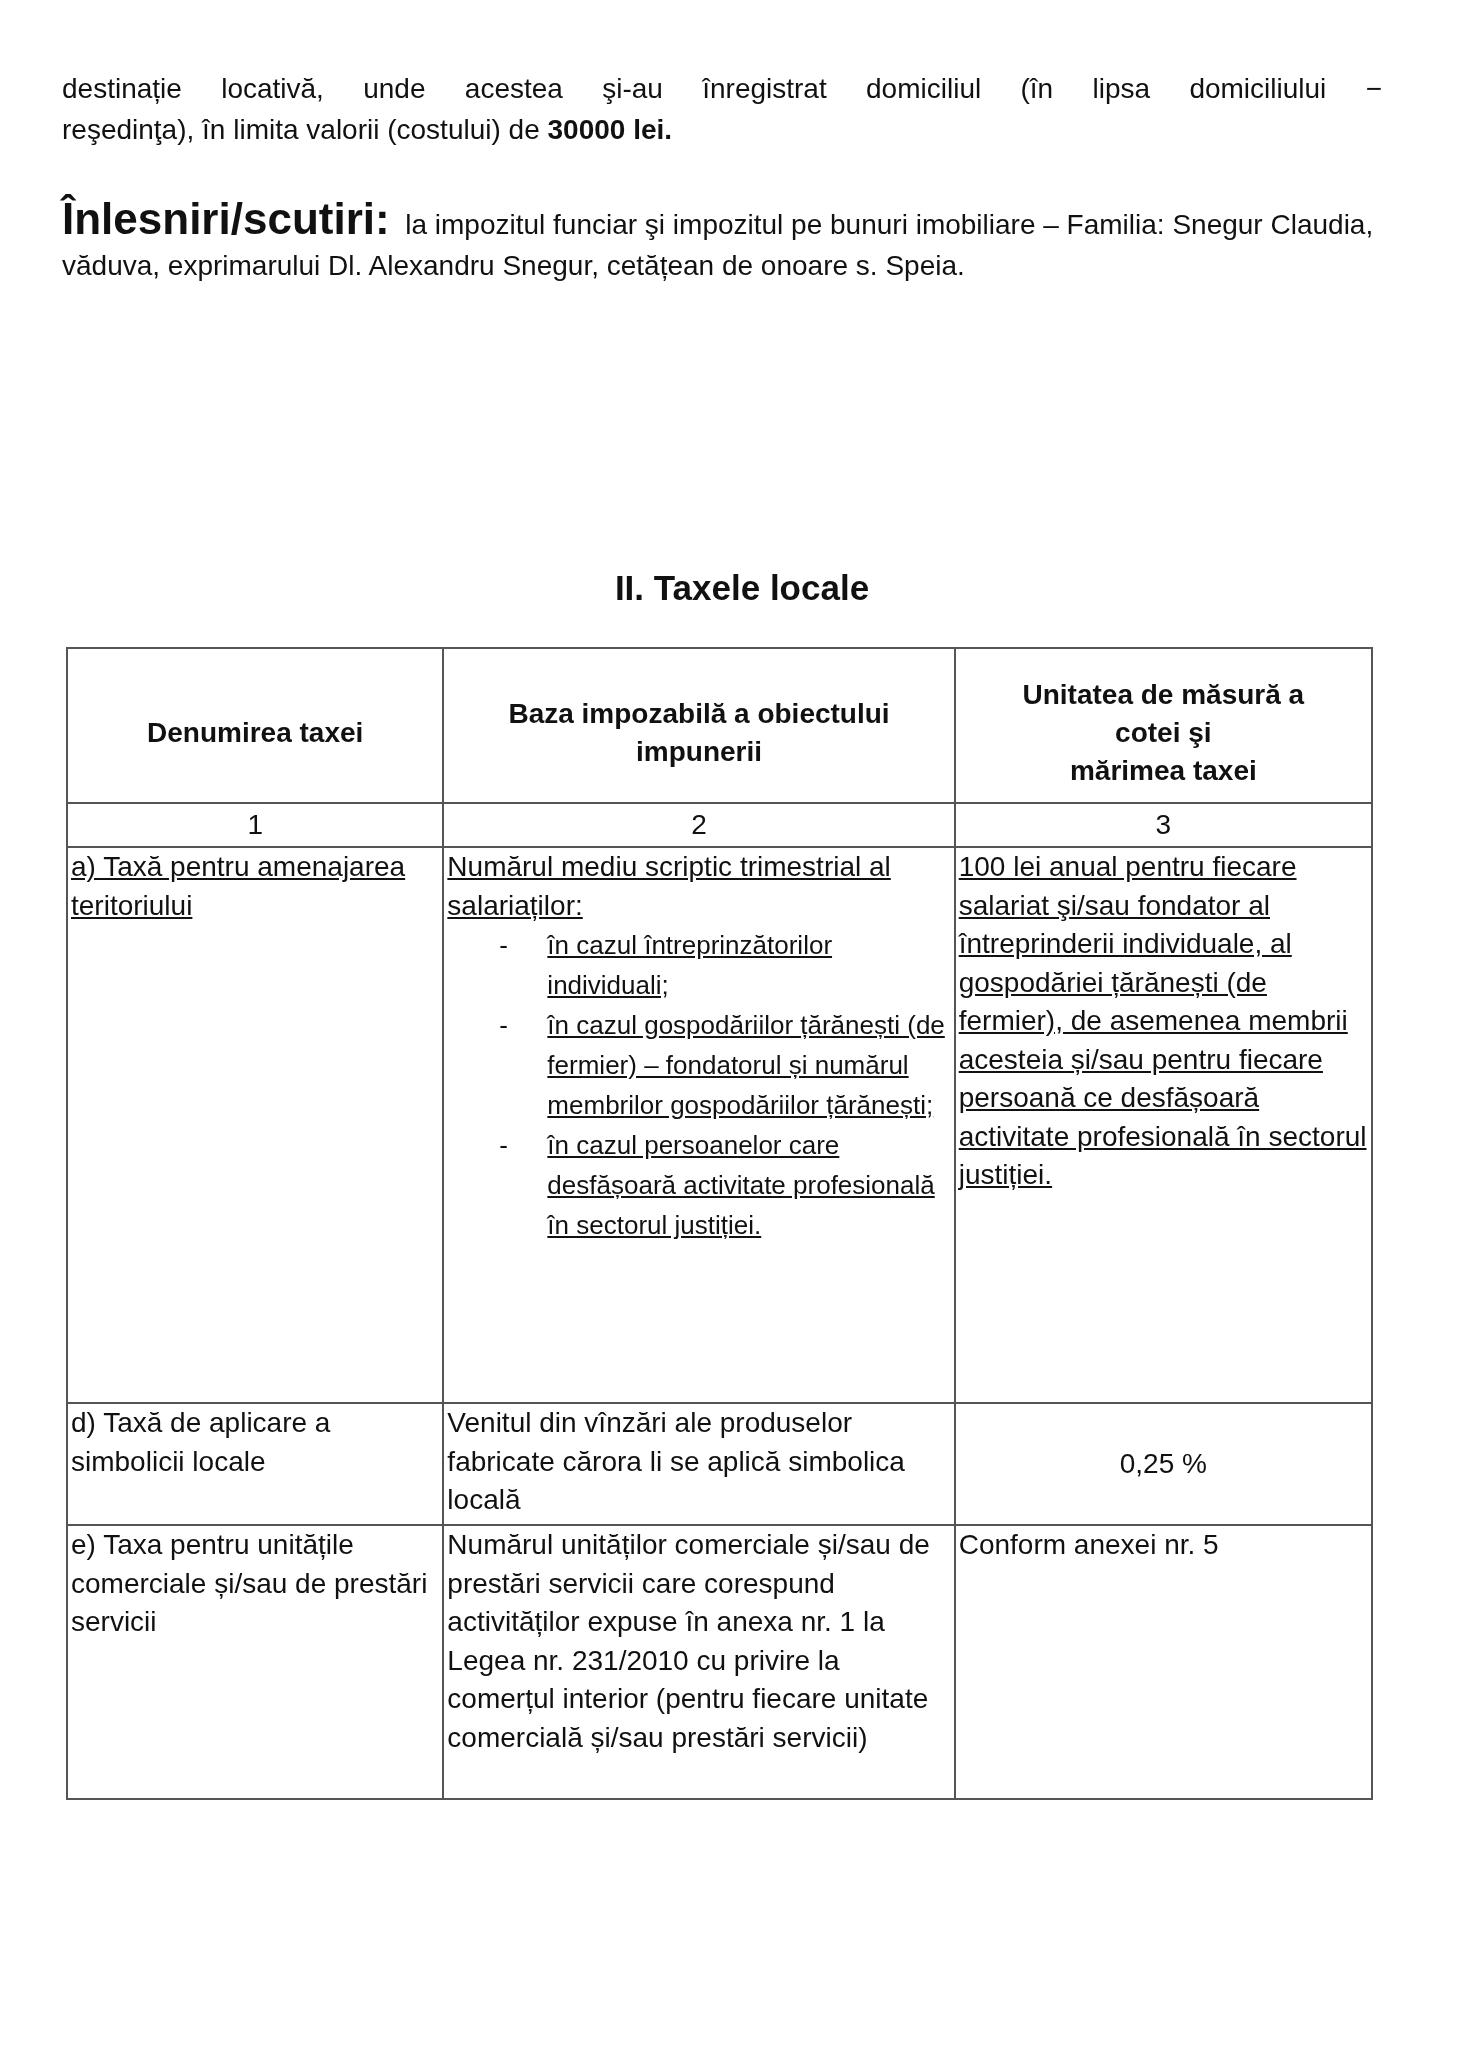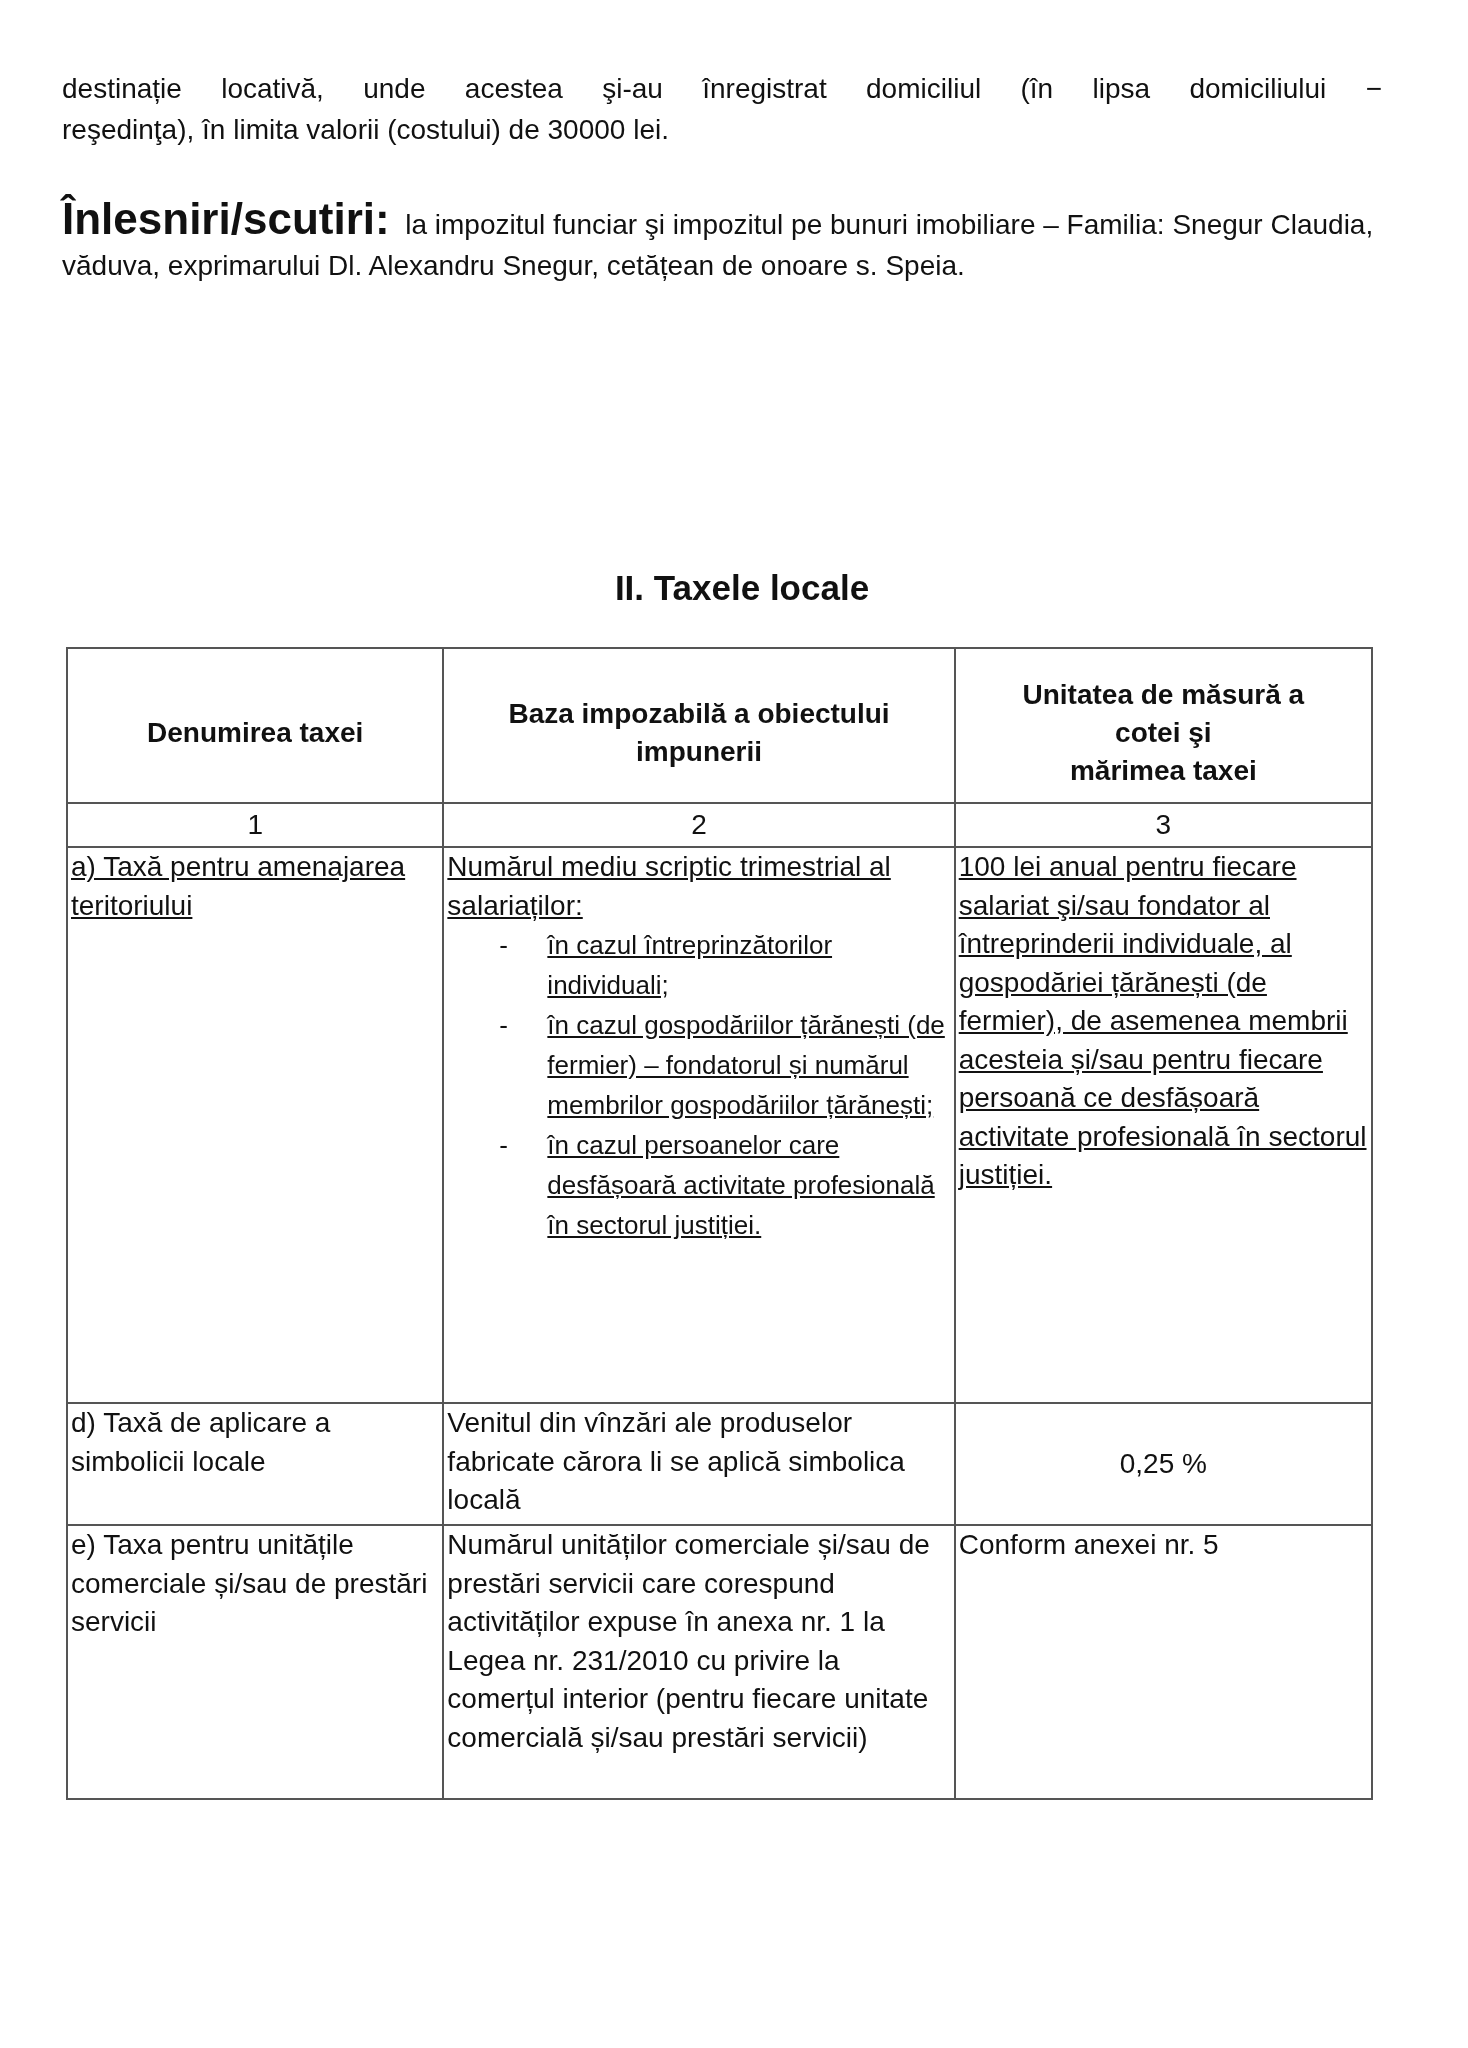--- a/index.html
+++ b/index.html
@@ -32,21 +32,21 @@
       display: block;
       text-align: justify;
       text-align-last: justify;
     }
     #p1 .line2 { display: block; }
     #p2 { top: 184px; }
     .label-bold {
       font-weight: bold;
       font-size: 44px;
     }
-    b { font-weight: normal; }
+    b { font-weight: bold; }
 
     #section-title {
       position: absolute;
       top: 560px;
       left: 0;
       width: 1468px;
       text-align: center;
       font-size: 35px;
       font-weight: bold;
       margin: 8px;

